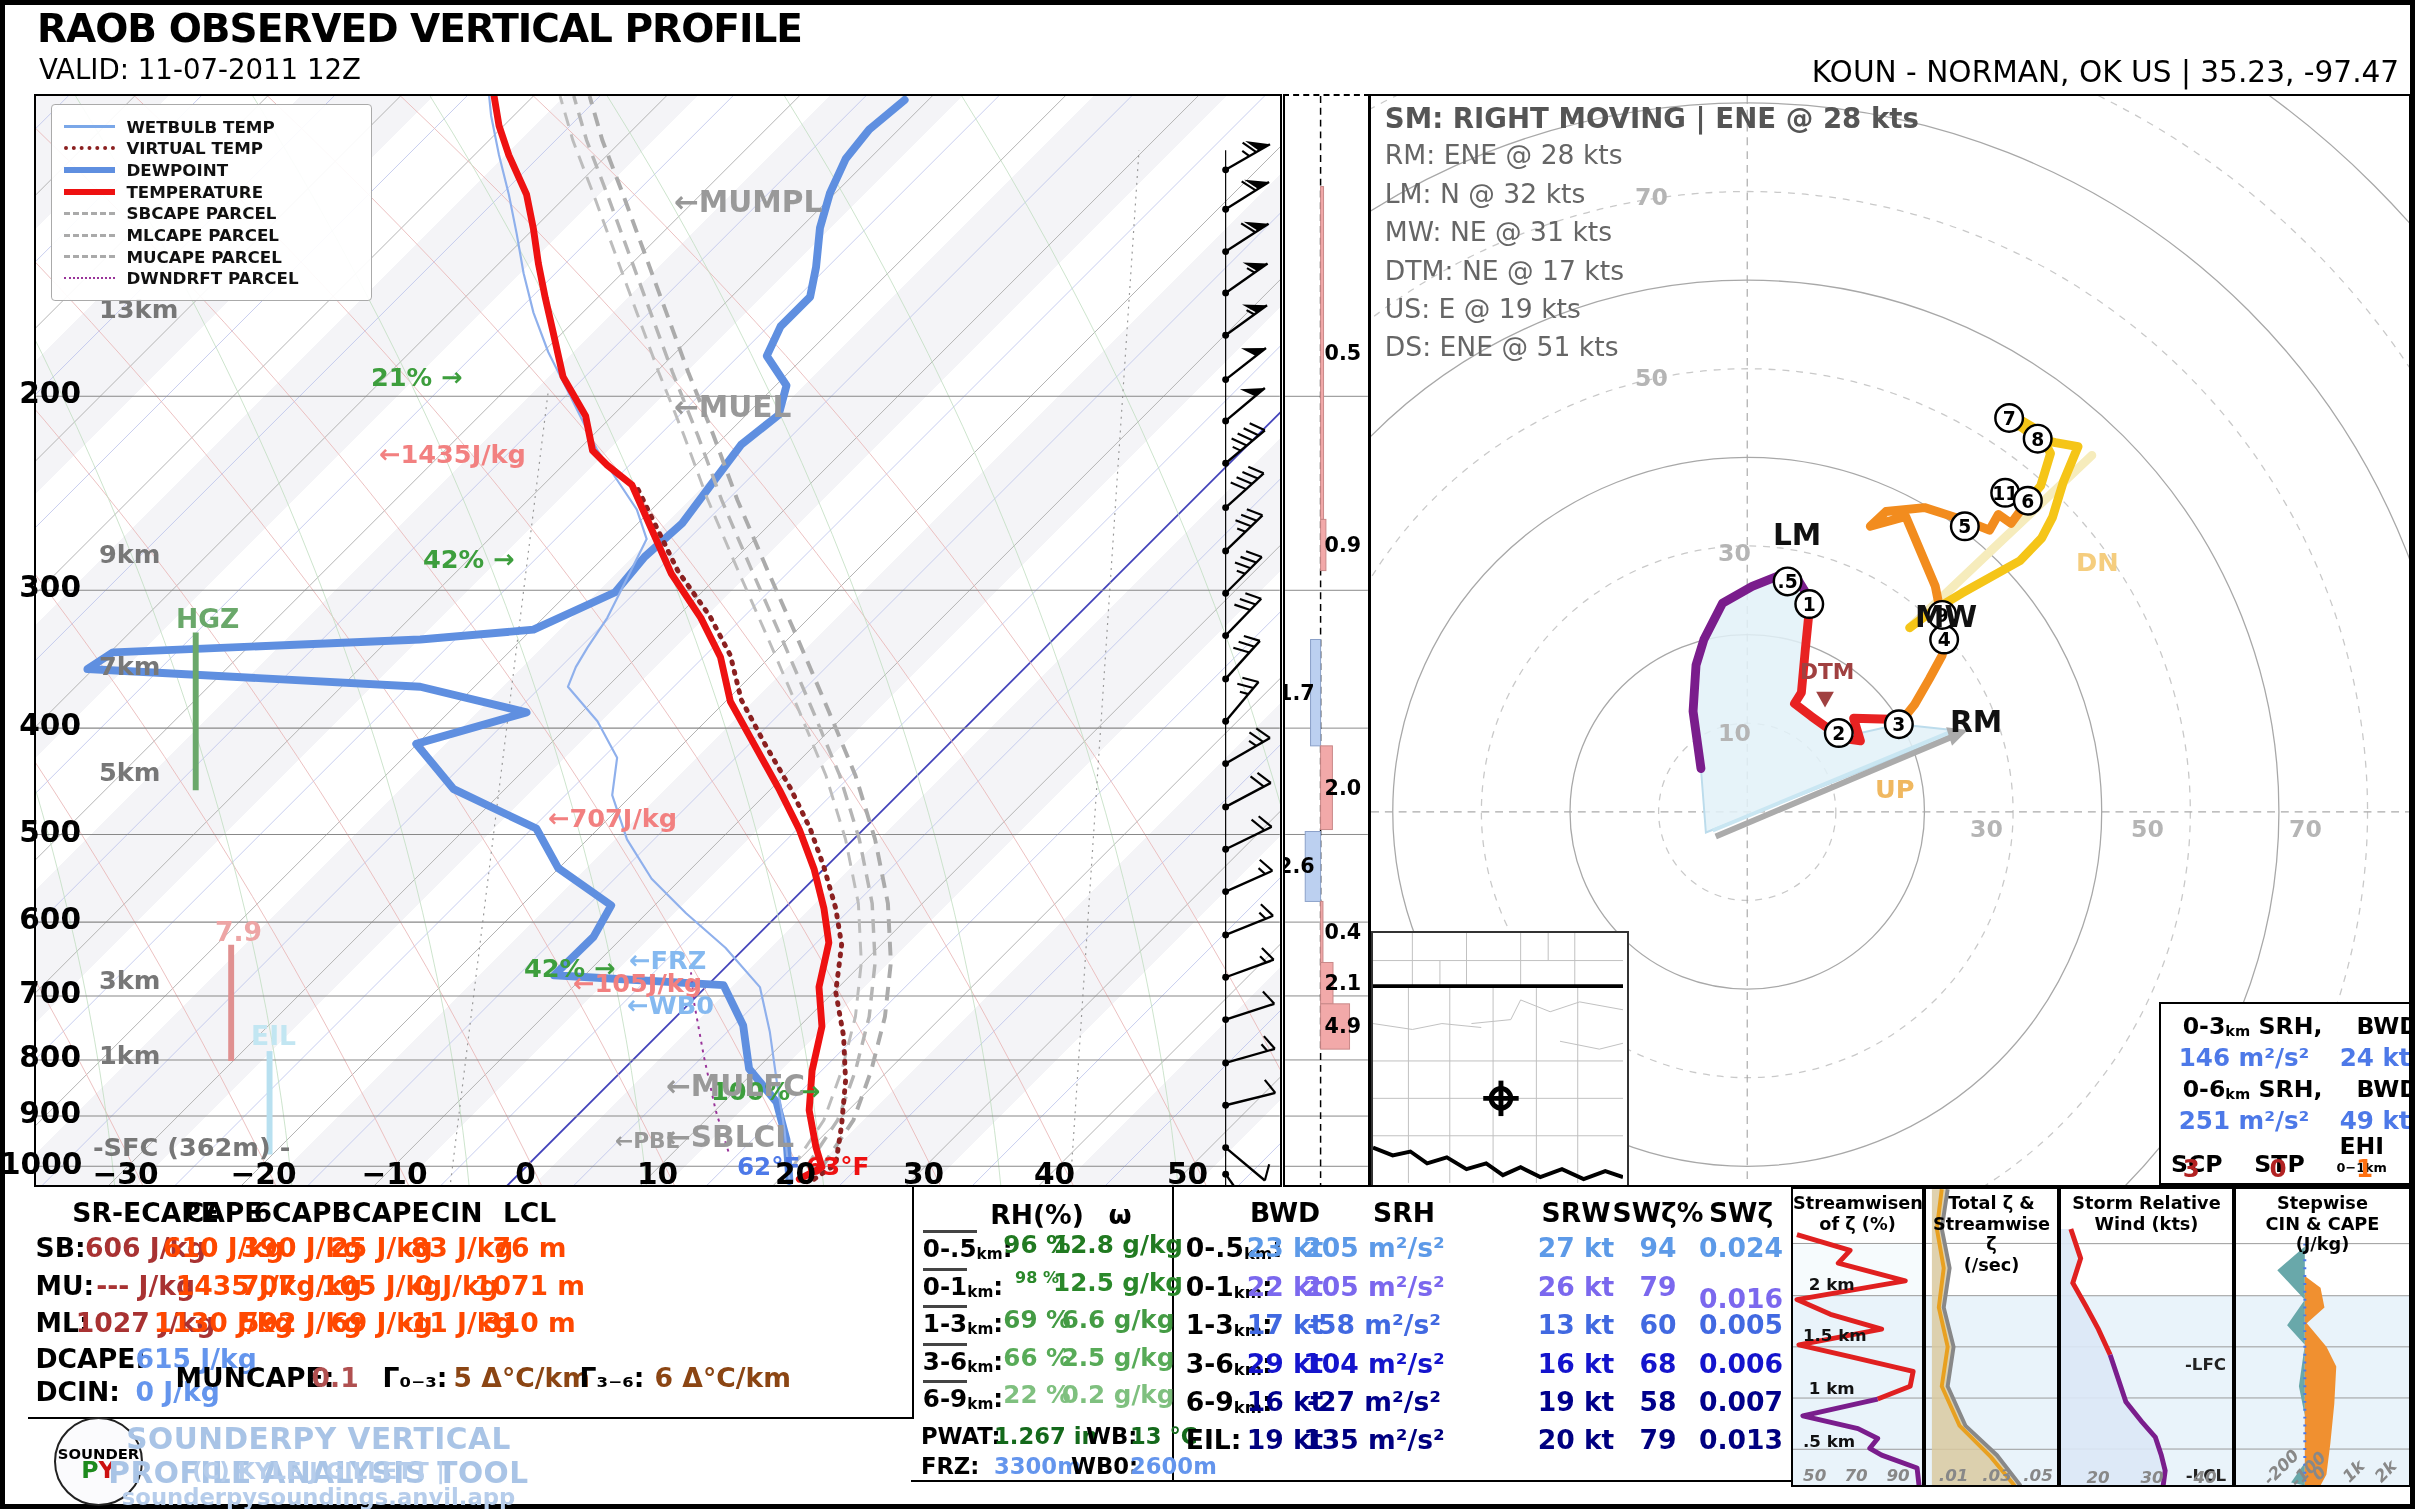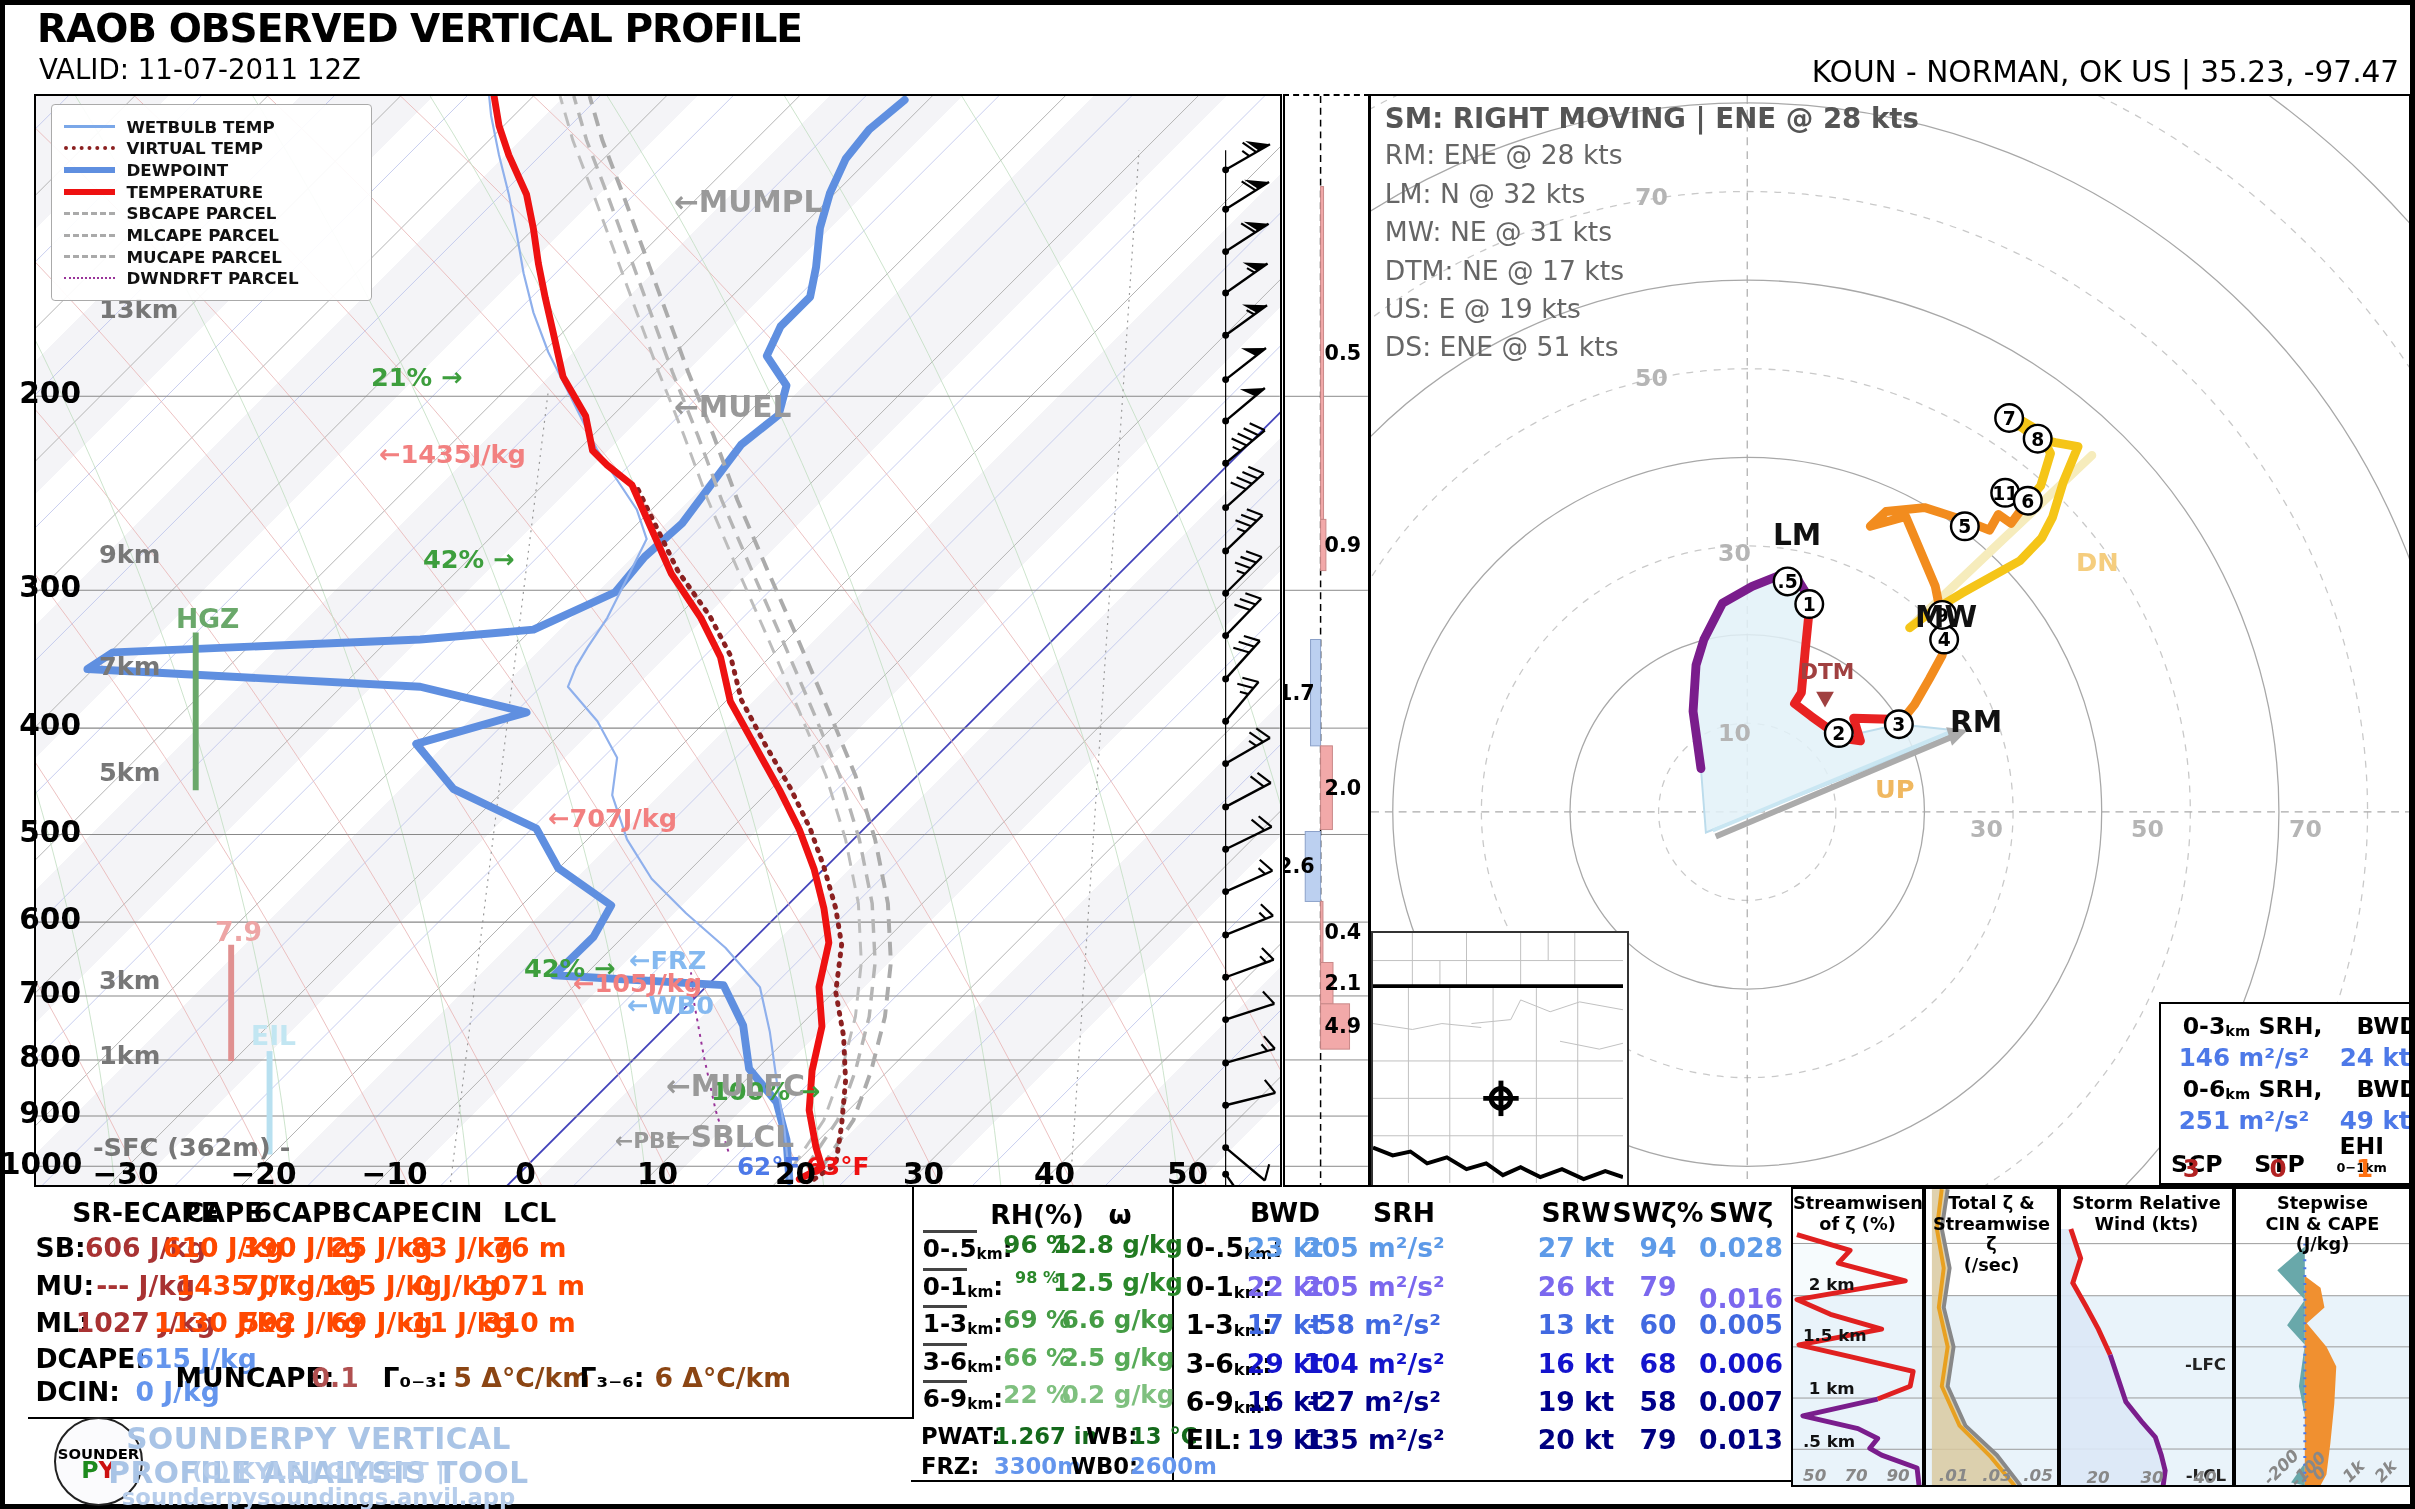--- a/index.html
+++ b/index.html
@@ -611,21 +611,21 @@
         <div class="cell" style="left:113px;top:9.9px;">BWD</div>
         <div class="cell" style="left:202px;top:9.9px;margin-left:30px;">SRH</div>
         <div class="cell" style="left:404px;top:9.9px;">SRW</div>
         <div class="cell" style="left:486px;top:9.9px;">SWζ%</div>
         <div class="cell" style="left:569px;top:9.9px;">SWζ</div>
         <div class="lcell" style="left:13.8px;top:45px;">0-.5<span class="sub">km</span>:</div>
         <div class="cell" style="left:113px;top:45px;color:#5d9ae8;">23 kt</div>
         <div class="cell" style="left:202px;top:45px;color:#5d9ae8;">205 m²/s²</div>
         <div class="cell" style="left:404px;top:45px;color:#5d9ae8;">27 kt</div>
         <div class="cell" style="left:486px;top:45px;color:#5d9ae8;">94</div>
-        <div class="cell" style="left:569px;top:45px;color:#5d9ae8;">0.028</div>
+        <div class="cell" style="left:569px;top:45px;color:#5d9ae8;">0.024</div>
         <div class="lcell" style="left:13.8px;top:84px;">0-1<span class="sub">km</span>:</div>
         <div class="cell" style="left:113px;top:84px;color:#7b68ee;">22 kt</div>
         <div class="cell" style="left:202px;top:84px;color:#7b68ee;">205 m²/s²</div>
         <div class="cell" style="left:404px;top:84px;color:#7b68ee;">26 kt</div>
         <div class="cell" style="left:486px;top:84px;color:#7b68ee;">79</div>
         <div class="cell" style="left:569px;top:84px;color:#7b68ee;margin-top:12px;">0.016</div>
         <div class="lcell" style="left:13.8px;top:122px;">1-3<span class="sub">km</span>:</div>
         <div class="cell" style="left:113px;top:122px;color:#4169e1;">17 kt</div>
         <div class="cell" style="left:202px;top:122px;color:#4169e1;">-58 m²/s²</div>
         <div class="cell" style="left:404px;top:122px;color:#4169e1;">13 kt</div>

